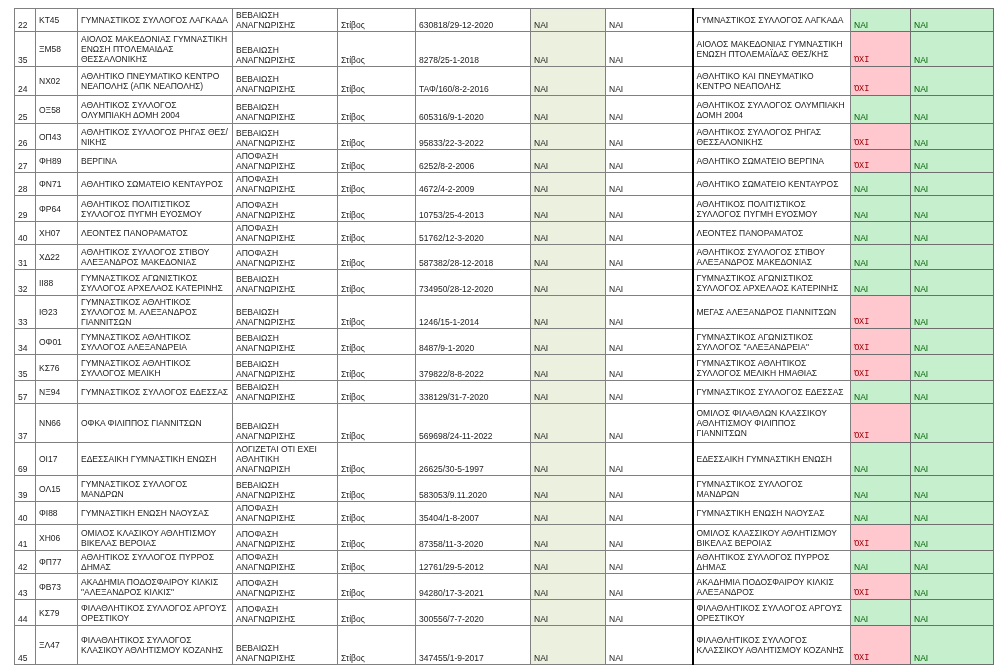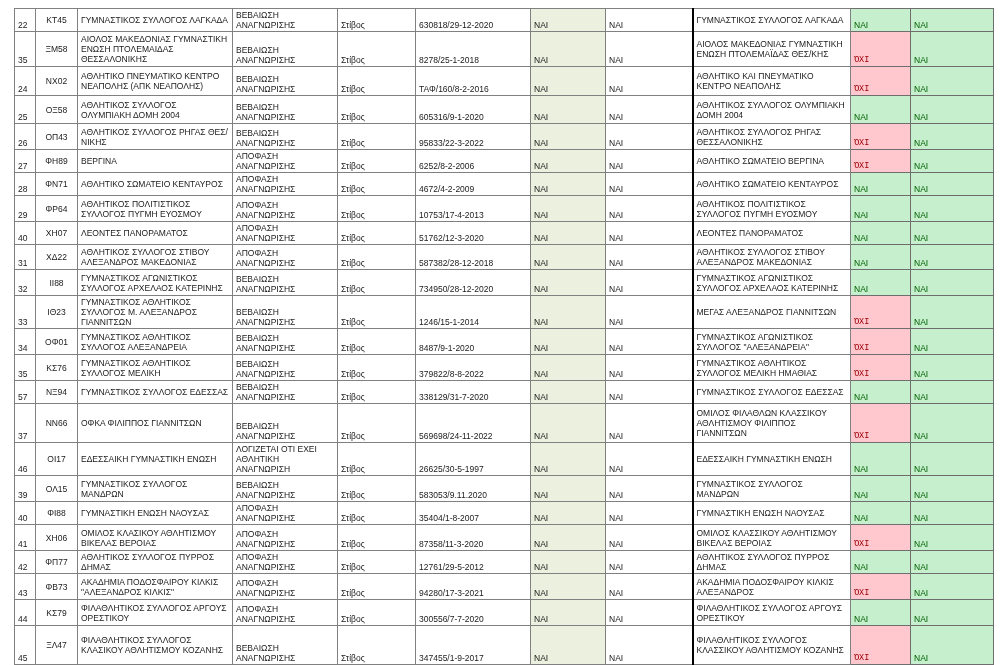--- a/index.html
+++ b/index.html
@@ -10,21 +10,21 @@
     border-collapse:collapse;table-layout:fixed;width:979px;
     font-size:8.5px;line-height:10px;color:#1a1a1a;
   }
   table.grid{border:1.5px solid #3c3c3c;}
   td{border:1px solid #808080;padding:1px 3px;vertical-align:bottom;overflow:hidden;word-wrap:break-word;}
   
   col.w1{width:21px}col.w2{width:42px}col.w3{width:155px}col.w4{width:105px}
   col.w5{width:78px}col.w6{width:115px}col.w7{width:75px}col.w8{width:87px}
   col.w9{width:158px}col.w10{width:60px}col.w11{width:83px}
   td.c1{vertical-align:bottom;}
-  td.c2{vertical-align:middle;text-align:center;}
+  td.c2{vertical-align:middle;}
   td.c3{vertical-align:middle;}
   td.c9{vertical-align:middle;border-left:2px solid #000;}
   td.c7{background:var(--check1_bg);}
   td.c8{background:#ffffff;}
   td.yes{background:var(--yes_bg);color:var(--yes_fg);border-color:#6e6e6e;}
   td.no{background:var(--no_bg);color:var(--no_fg);border-color:#6e6e6e;font-family:Liberation Mono, monospace;}
 </style>
 </head>
 <body>
 
@@ -134,21 +134,21 @@
           <td class="c9">ΑΘΛΗΤΙΚΟ ΣΩΜΑΤΕΙΟ ΚΕΝΤΑΥΡΟΣ</td>
           <td class="c10 yes">ΝΑΙ</td>
           <td class="c11 yes">ΝΑΙ</td>
         </tr>
         <tr style="height: 26px;">
           <td class="c1">29</td>
           <td class="c2">ΦΡ64</td>
           <td class="c3">ΑΘΛΗΤΙΚΟΣ ΠΟΛΙΤΙΣΤΙΚΟΣ ΣΥΛΛΟΓΟΣ ΠΥΓΜΗ ΕΥΟΣΜΟΥ</td>
           <td class="c4">ΑΠΟΦΑΣΗ ΑΝΑΓΝΩΡΙΣΗΣ</td>
           <td class="c5">Στίβος</td>
-          <td class="c6">10753/17-4-2013</td>
+          <td class="c6">10753/25-4-2013</td>
           <td class="c7">ΝΑΙ</td>
           <td class="c8">ΝΑΙ</td>
           <td class="c9">ΑΘΛΗΤΙΚΟΣ ΠΟΛΙΤΙΣΤΙΚΟΣ ΣΥΛΛΟΓΟΣ ΠΥΓΜΗ ΕΥΟΣΜΟΥ</td>
           <td class="c10 yes">ΝΑΙ</td>
           <td class="c11 yes">ΝΑΙ</td>
         </tr>
         <tr style="height: 13px;">
           <td class="c1">40</td>
           <td class="c2">ΧΗ07</td>
           <td class="c3">ΛΕΟΝΤΕΣ ΠΑΝΟΡΑΜΑΤΟΣ</td>
@@ -246,21 +246,21 @@
           <td class="c4">ΒΕΒΑΙΩΣΗ ΑΝΑΓΝΩΡΙΣΗΣ</td>
           <td class="c5">Στίβος</td>
           <td class="c6">569698/24-11-2022</td>
           <td class="c7">ΝΑΙ</td>
           <td class="c8">ΝΑΙ</td>
           <td class="c9">ΟΜΙΛΟΣ ΦΙΛΑΘΛΩΝ ΚΛΑΣΣΙΚΟΥ ΑΘΛΗΤΙΣΜΟΥ ΦΙΛΙΠΠΟΣ ΓΙΑΝΝΙΤΣΩΝ</td>
           <td class="c10 no">ΌΧΙ</td>
           <td class="c11 yes">ΝΑΙ</td>
         </tr>
         <tr style="height: 26px;">
-          <td class="c1">46</td>
+          <td class="c1">69</td>
           <td class="c2">ΟΙ17</td>
           <td class="c3">ΕΔΕΣΣΑΙΚΗ ΓΥΜΝΑΣΤΙΚΗ ΕΝΩΣΗ</td>
           <td class="c4">ΛΟΓΙΖΕΤΑΙ ΟΤΙ ΕΧΕΙ ΑΘΛΗΤΙΚΗ ΑΝΑΓΝΩΡΙΣΗ</td>
           <td class="c5">Στίβος</td>
           <td class="c6">26625/30-5-1997</td>
           <td class="c7">ΝΑΙ</td>
           <td class="c8">ΝΑΙ</td>
           <td class="c9">ΕΔΕΣΣΑΙΚΗ ΓΥΜΝΑΣΤΙΚΗ ΕΝΩΣΗ</td>
           <td class="c10 yes">ΝΑΙ</td>
           <td class="c11 yes">ΝΑΙ</td>

